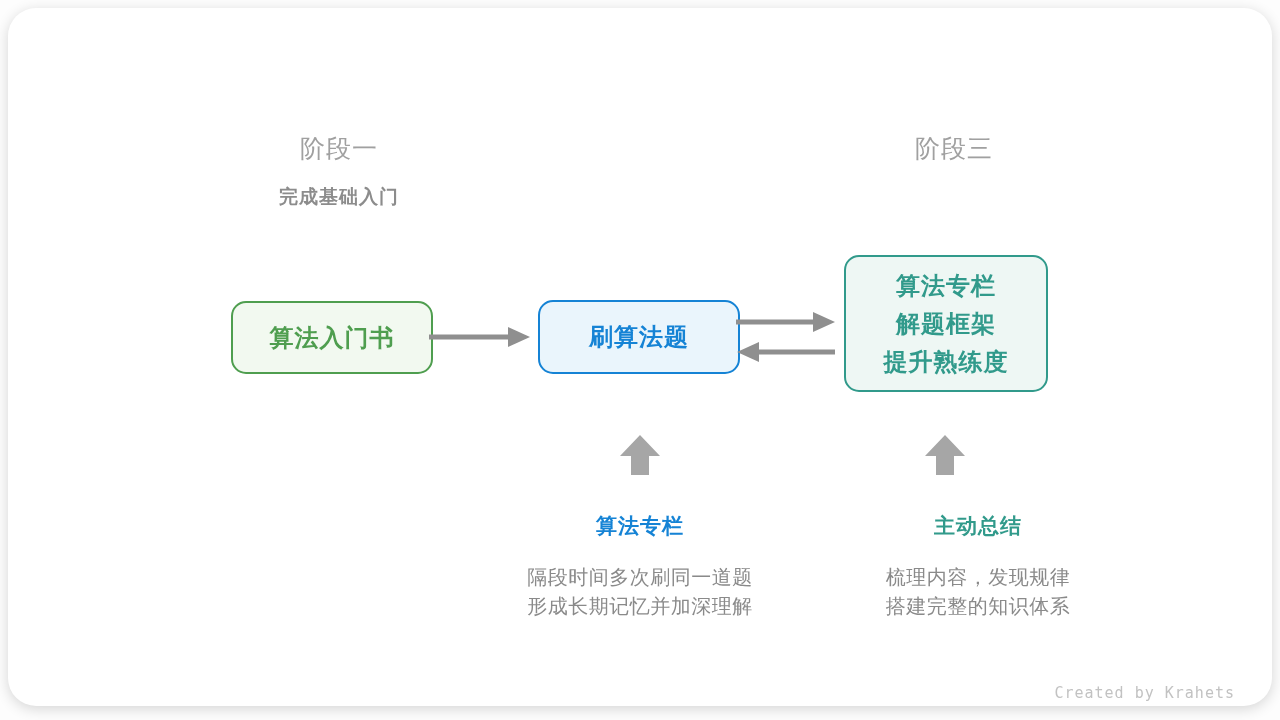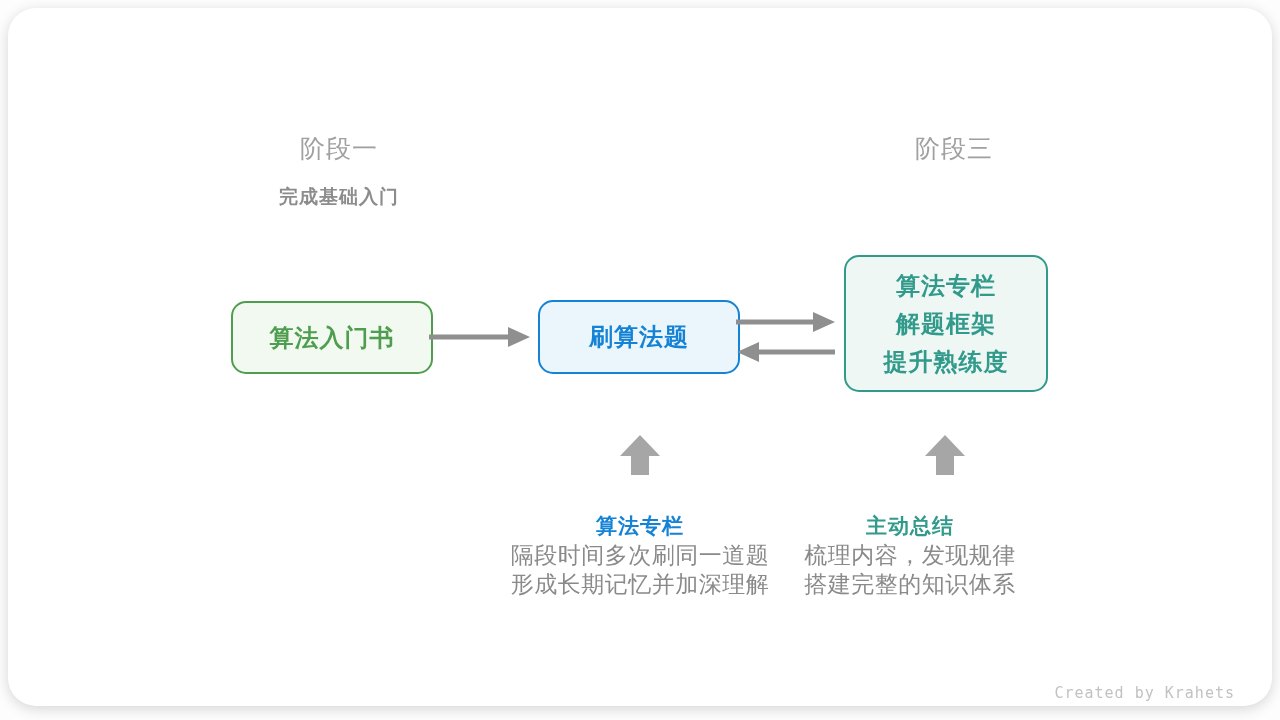--- a/index.html
+++ b/index.html
@@ -61,22 +61,22 @@
   .annotation-title {
     font-size: 21px;
     font-weight: bold;
     line-height: 26px;
     letter-spacing: 1px;
     display: block;
   }
   .annotation-title.theme-blue { background: none; border: none; color: var(--blue); }
   .annotation-title.theme-teal { background: none; border: none; color: var(--teal); }
   .annotation-desc {
-    margin-top: 2px;
-    font-size: 23px;
+    margin-top: 24px;
+    font-size: 20px;
     color: var(--gray-desc);
     line-height: 29px;
     letter-spacing: 0.5px;
   }
 
   .arrow-layer { position: absolute; left: 0; top: 0; width: 1280px; height: 720px; pointer-events: none; }
 
   .footer-credit {
     position: absolute;
     right: 37px; top: 676px;
@@ -111,21 +111,21 @@
     <span class="node-line">提升熟练度</span>
   </div>
 
   <div class="annotation abs" style="left:462px; top:505px;">
     <span class="annotation-title theme-blue">算法专栏</span>
     <div class="annotation-desc">
       <div>隔段时间多次刷同一道题</div>
       <div>形成长期记忆并加深理解</div>
     </div>
   </div>
-  <div class="annotation abs" style="left:732px; top:505px;font-family:Liberation Serif, serif;">
+  <div class="annotation abs" style="left:800px; top:505px;font-family:Liberation Serif, serif;">
     <span class="annotation-title theme-teal">主动总结</span>
     <div class="annotation-desc">
       <div>梳理内容，发现规律</div>
       <div>搭建完整的知识体系</div>
     </div>
   </div>
 
   <div class="footer-credit">Created by Krahets</div>
 </div>
 

